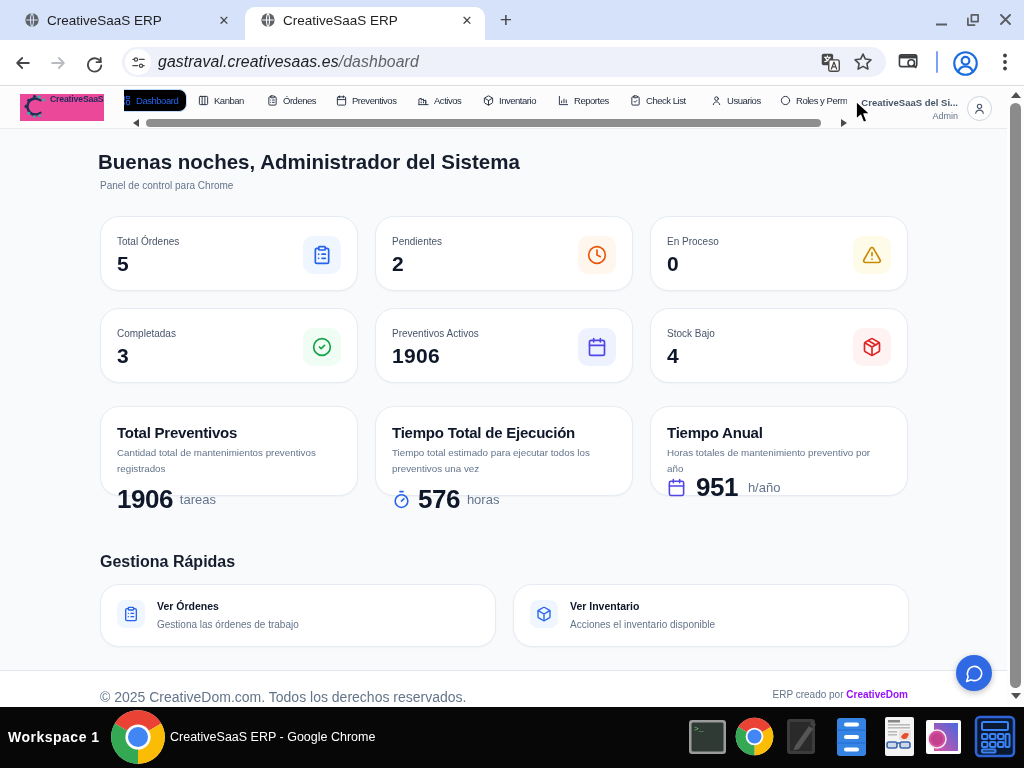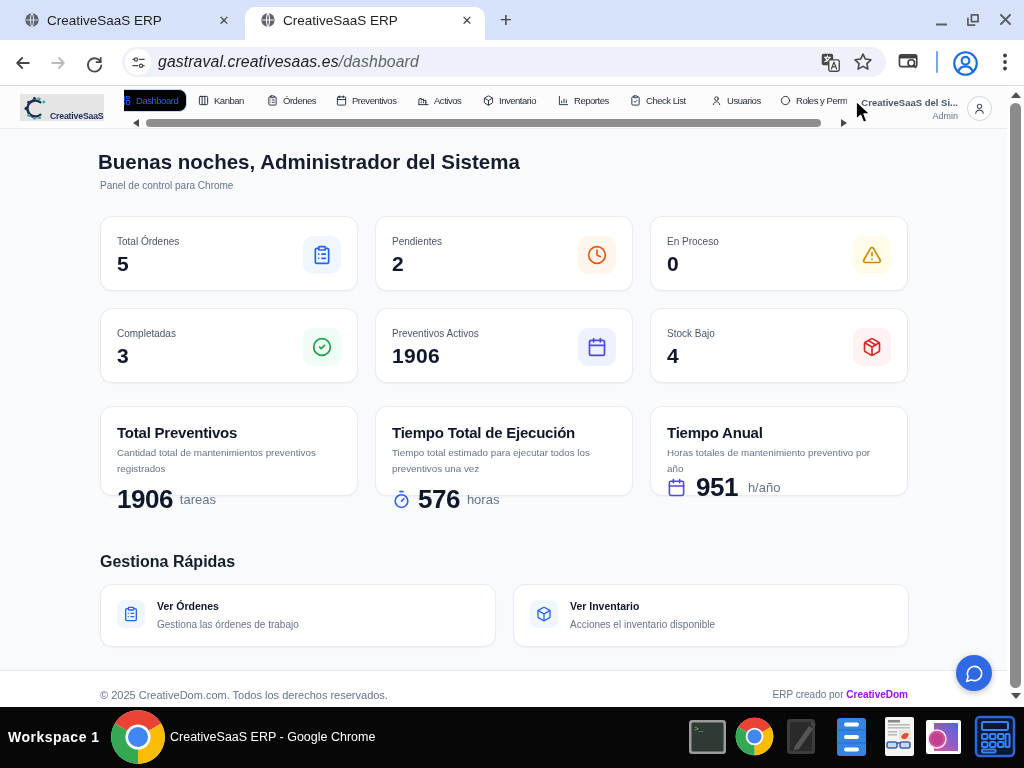--- a/index.html
+++ b/index.html
@@ -23,39 +23,39 @@
 #siteinfo { width:26px; height:26px; background:#fff; border-radius:50%; margin-left:3px; display:flex; align-items:center; justify-content:center; color:#474747; }
 #url { font-size:15.8px; color:#202124; margin-left:7px; letter-spacing:0.1px;font-style:italic; }
 #url .path { color:#5f6368; }
 
 
 #page { position:absolute; left:0; top:87px; width:1007px; height:620px; background:#f8fafc; overflow:hidden; }
 #pagescroll { position:absolute; left:1007px; top:87px; width:17px; height:620px; background:#fdfdfd; }
 #pagescroll .thumb { position:absolute; left:3px; top:16px; width:11px; height:585px; background:#8b8b8b; border-radius:6px; }
 
 #topnav { position:absolute; left:0; top:0; width:1007px; height:42px; background:#fcfcfc; border-bottom:1px solid #e7eaef; }
-#logo { position:absolute; left:20px; top:7px; width:84px; height:27px; background:#e5e5e5; display:flex; align-items:flex-end; }
+#logo { position:absolute; left:20px; top:7px; width:84px; height:27px; background:#ec4899; display:flex; align-items:flex-start; }
 .navlinks { position:absolute; left:124px; top:0; width:723px; height:29px; overflow:hidden; }
 .navrow { position:absolute; left:0; top:2px; height:23px; }
 .nlink { position:absolute; top:0; height:23px; display:flex; align-items:center; gap:5px; font-size:9.5px; letter-spacing:-0.05em; color:#1e293b; white-space:nowrap; }
 .nlink svg { flex:0 0 auto; }
 .nlink.active { color:#2563eb; background:#000000; border:1px solid #bedbff; border-radius:8px; padding:0 8px; }
 #hscroll { position:absolute; left:0; top:29px; width:1007px; height:11px; }
 #hscroll .hthumb { position:absolute; left:146px; top:3px; width:675px; height:8px; background:#8e8e8e; border-radius:4px; }
 #userbox { position:absolute; right:49px; top:10px; text-align:right; }
 #userbox .uname { font-size:9.5px; font-weight:bold; color:#475569; }
 #userbox .urole { font-size:9px; color:#64748b; margin-top:3px; }
 #avatar { position:absolute; right:15px; top:9px; width:25px; height:25px; border-radius:50%; border:1px solid #cbd5e1; background:#fff; display:flex; align-items:center; justify-content:center; color:#475569; }
 
 #main { position:absolute; left:0; top:0; width:1007px; height:620px; }
 h1.greet { position:absolute; left:98px; top:65px; font-size:20.5px; font-weight:bold; color:#161e2e; line-height:1; letter-spacing:0px; }
 .sub { position:absolute; left:100px; top:94px; font-size:10px; color:#64748b; line-height:1; }
 
 .cards3 { position:absolute; left:100px; display:flex; gap:17px; }
-.card { background:#fff; border:1px solid #e7ecf2; border-radius:12px; box-shadow:0 1px 2px rgba(16,24,40,.04); }
+.card { background:#fff; border:1px solid #e7ecf2; border-radius:19px; box-shadow:0 1px 2px rgba(16,24,40,.04); }
 .stat { width:258px; height:75px; padding:19px 16px 0 16px; display:flex; justify-content:space-between; align-items:flex-start; }
 .stat .lab { font-size:10px; color:#475569; line-height:11.5px; }
 .stat .num { font-size:21px; font-weight:bold; color:#0f172a; line-height:1; margin-top:5px; letter-spacing:0.3px; }
 .iconbox { width:38px; height:38px; border-radius:10px; display:flex; align-items:center; justify-content:center; margin-top:0px; }
 .ib-blue { background:#eff6ff; color:#2563eb; }
 .ib-orange { background:#fff7ed; color:#ea580c; }
 .ib-yellow { background:#fefce8; color:#ca8a04; }
 .ib-green { background:#f0fdf4; color:#16a34a; }
 .ib-indigo { background:#eef2ff; color:#4f46e5; }
 .ib-red { background:#fef2f2; color:#dc2626; }
@@ -68,21 +68,21 @@
 .bignum .u { font-size:13px; color:#64748b; }
 
 h2.acc { position:absolute; left:100px; top:467px; font-size:16px; font-weight:bold; color:#161e2e; line-height:1; }
 .actions { position:absolute; left:100px; top:497px; display:flex; gap:17px; }
 .action { width:396px; height:63px; padding:15px 16px; display:flex; gap:12px; align-items:flex-start; }
 .action .ic { width:28px; height:28px; border-radius:8px; background:#eff6ff; color:#2563eb; display:flex; align-items:center; justify-content:center; flex:0 0 auto; }
 .action .t1 { font-size:10.5px; font-weight:bold; color:#0f172a; line-height:1; margin-top:1px; }
 .action .t2 { font-size:10px; color:#64748b; margin-top:8px; line-height:1; }
 
 #footer { position:absolute; left:0; top:583px; width:1007px; height:37px; background:#fff; border-top:1px solid #e2e8f0; }
-#footer .l { position:absolute; left:100px; top:19px; font-size:11px; color:#64748b; line-height:1; }
+#footer .l { position:absolute; left:100px; top:19px; font-size:14px; color:#64748b; line-height:1; }
 #footer .r { position:absolute; right:99px; top:19px; font-size:10px; color:#64748b; line-height:1; }
 #footer .r b { color:#9810fa; font-weight:bold; }
 #chat { position:absolute; left:956px; top:568px; width:36px; height:36px; border-radius:50%; background:#3069e4; display:flex; align-items:center; justify-content:center; color:#fff; box-shadow:0 2px 6px rgba(0,0,0,.25); }
 
 
 #taskbar { position:absolute; left:0; top:707px; width:1024px; height:61px; background:#070707; }
 #ws { position:absolute; left:8px; top:729px; font-size:14px; font-weight:bold; color:#fff; letter-spacing:0.5px; }
 #tbtitle { position:absolute; left:170px; top:730px; font-size:12.5px; color:#fff; }
 </style>
 </head>

